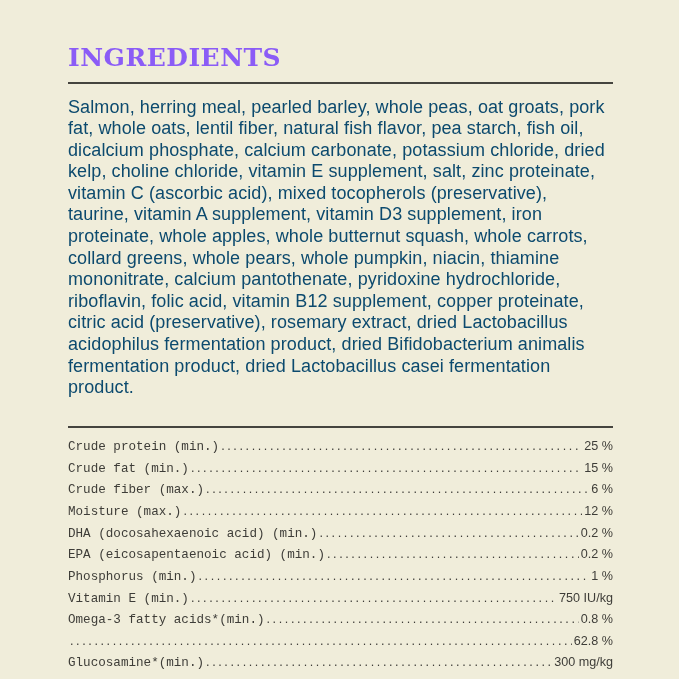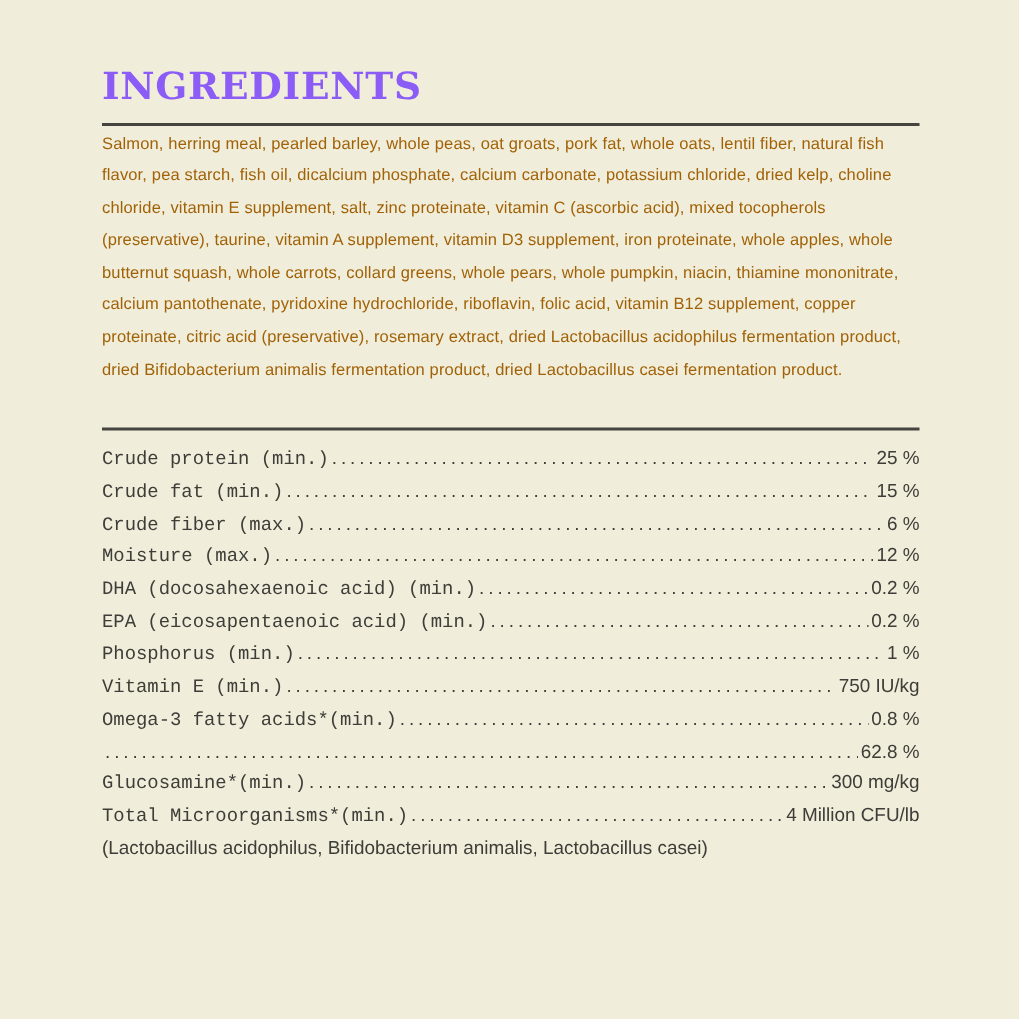--- a/index.html
+++ b/index.html
@@ -21,25 +21,25 @@
     letter-spacing: 0.5px;
     color: #8b5cf6;
     line-height: 1.1;
   }
   .rule {
     border: none;
     border-top: 2px solid #45443e;
     margin-top: 10px;
   }
   .ingredients-text {
-    margin-top: 2px;
-    font-size: 11px;
+    margin-top: 13px;
+    font-size: 18px;
     line-height: 21.6px;
     letter-spacing: 0.1px;
-    color: #a16207;
+    color: #0c4a6e;
   }
   .ga-section { margin-top: 27px; }
   .ga-rows { margin-top: 8px; }
   .ga-row {
     display: flex;
     align-items: baseline;
     font-size: 12.6px;
     line-height: 20.7px;
     white-space: nowrap;
   }

